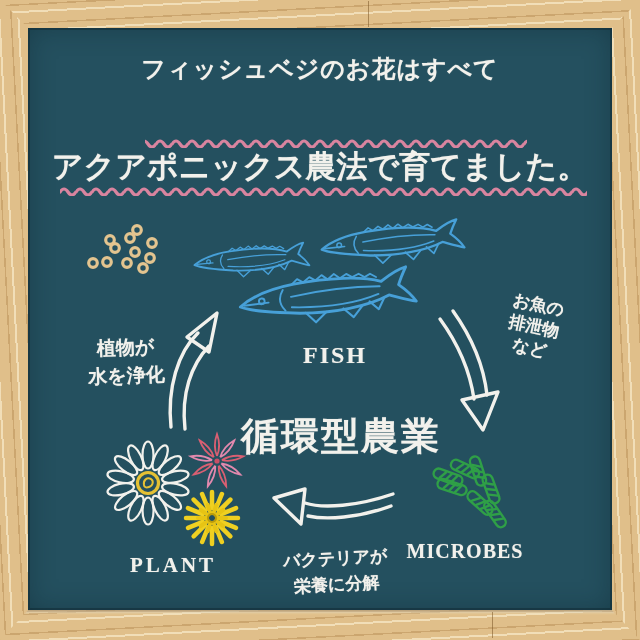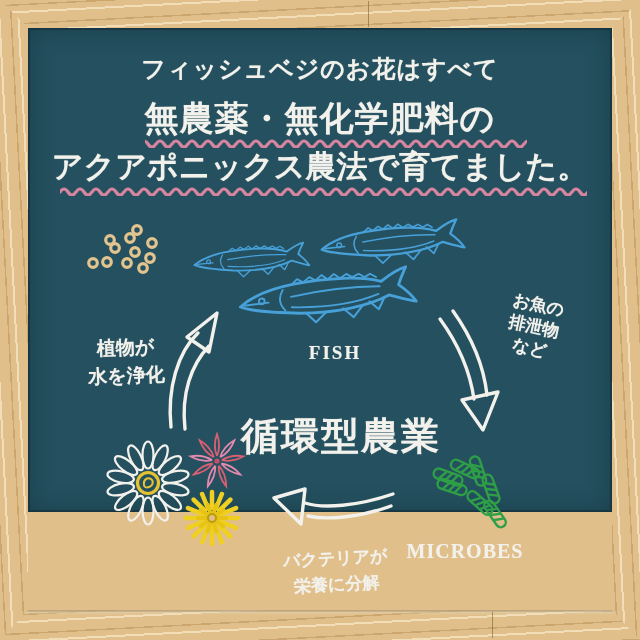--- a/index.html
+++ b/index.html
@@ -13,33 +13,33 @@
   .wood.v{background-image:
       repeating-linear-gradient(87deg, transparent 0 5px, rgba(169,124,66,.38) 5px 6.5px, transparent 6.5px 12px, rgba(255,247,221,.55) 12px 14px, transparent 14px 19px);}
   .frame-top{left:0;top:0;width:640px;height:28px;clip-path:polygon(0 0,640px 0,612px 28px,28px 28px);}
   .frame-bottom{left:0;top:610px;width:640px;height:30px;clip-path:polygon(28px 0,612px 0,640px 30px,0 30px);
       box-shadow:inset 0 3px 2px -1px rgba(120,84,38,.45), inset 0 6px 2px -3px rgba(255,248,226,.6);}
   .frame-left{left:0;top:0;width:28px;height:640px;clip-path:polygon(0 0,28px 28px,28px 610px,0 640px);}
   .frame-right{left:612px;top:0;width:28px;height:640px;clip-path:polygon(28px 0,28px 640px,0 610px,0 28px);}
   .joint{position:absolute;width:1px;background:rgba(122,85,39,.55);}
 
   
-  .board{position:absolute;left:28px;top:28px;width:584px;height:484px;background:#24505f;
+  .board{position:absolute;left:28px;top:28px;width:584px;height:582px;background:#24505f;
       box-shadow:inset 0 0 0 2px rgba(10,30,38,.35), inset 0 0 26px rgba(10,30,38,.35);}
   .board svg.art{position:absolute;left:0;top:0;}
 
   
   .chalk{position:absolute;color:#f2f1ec;text-shadow:0 0 1px rgba(244,242,236,.45);}
   .t-center{text-align:center;}
   .subtitle{left:0;top:25px;width:584px;font-size:24px;font-weight:600;letter-spacing:1px;}
   .headline1{left:0;top:68px;width:584px;font-size:34px;font-weight:700;letter-spacing:1px;}
   .headline2{left:0;top:118px;width:584px;font-size:31px;font-weight:700;text-align:center;}
   .center-title{left:113px;top:383px;width:400px;font-size:38px;font-weight:700;letter-spacing:2px;}
   .feed-label{left:41px;top:257px;width:120px;font-size:16px;font-weight:700;letter-spacing:1.5px;}
-  .fish-label{left:247px;top:314px;width:120px;font-size:19px;font-weight:700;letter-spacing:2px;}
+  .fish-label{left:247px;top:314px;width:120px;font-size:24px;font-weight:700;letter-spacing:2px;}
   .microbes-label{left:372px;top:512px;width:130px;font-size:20px;font-weight:700;letter-spacing:1px;}
   .plant-label{left:85px;top:525px;width:120px;font-size:21px;font-weight:700;letter-spacing:3px;}
   .waste-note{left:468px;top:266px;width:76px;font-size:17px;font-weight:600;line-height:1.3;transform:rotate(12deg);}
   .plant-note{left:38px;top:306px;width:120px;font-size:19px;font-weight:600;line-height:1.45;transform:rotate(-2deg);}
   .bacteria-note{left:246px;top:518px;width:124px;font-size:17px;font-weight:600;line-height:1.5;transform:rotate(-3deg);}
 </style>
 </head>
 <body>
 
 <div class="stage">
@@ -185,39 +185,39 @@
           <use href="#ypetS" transform="rotate(198)"></use>
         <use href="#ypetS" transform="rotate(234)"></use>
           <use href="#ypetS" transform="rotate(270)"></use>
           <use href="#ypetS" transform="rotate(306)"></use>
         <use href="#ypetS" transform="rotate(342)"></use>
         <circle r="4" fill="none" stroke="#bb9c0a" stroke-width="2"></circle>
       </g>
     </svg>
 
     <div class="chalk t-center subtitle">フィッシュベジのお花はすべて</div>
-    <div class="chalk t-center headline1">無農薬・無化学肥料の</div>
     <div class="chalk t-center headline2">アクアポニックス農法で育てました。</div>
 
     <div class="chalk t-center fish-label">FISH</div>
 
     <div class="chalk t-center waste-note">
       <div>お魚の</div>
       <div>排泄物</div>
       <div>など</div>
     </div>
 
     <div class="chalk t-center plant-note">
       <div>植物が</div>
       <div>水を浄化</div>
     </div>
 
     <div class="chalk t-center center-title">循環型農業</div>
 
     <div class="chalk t-center microbes-label">MICROBES</div>
+    <div class="chalk t-center plant-label">PLANT</div>
 
     <div class="chalk t-center bacteria-note">
       <div>バクテリアが</div>
       <div>栄養に分解</div>
     </div>
 
   </div>
 </div>
 
 </body></html>

